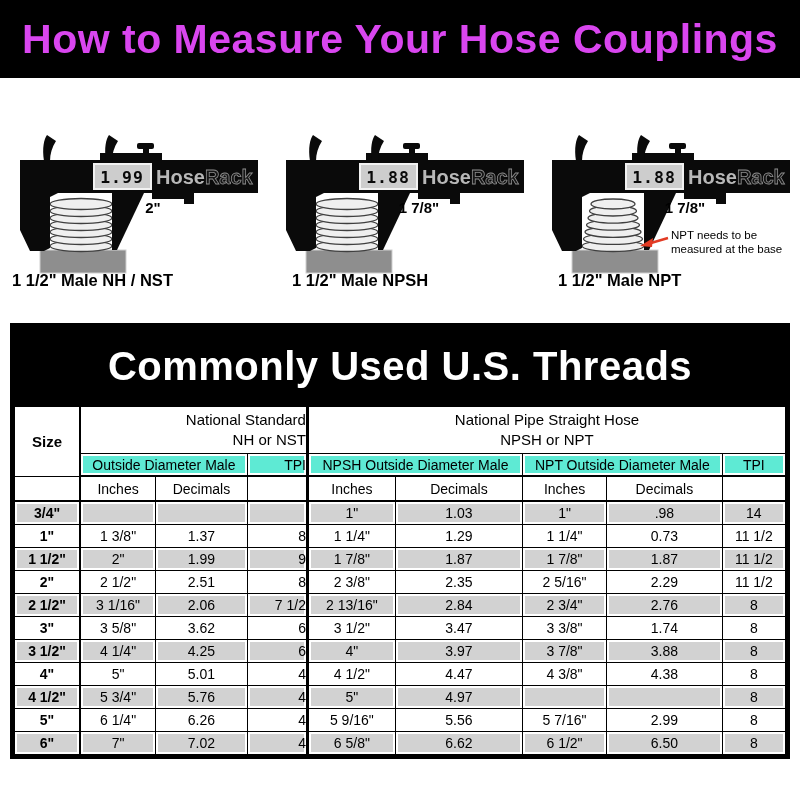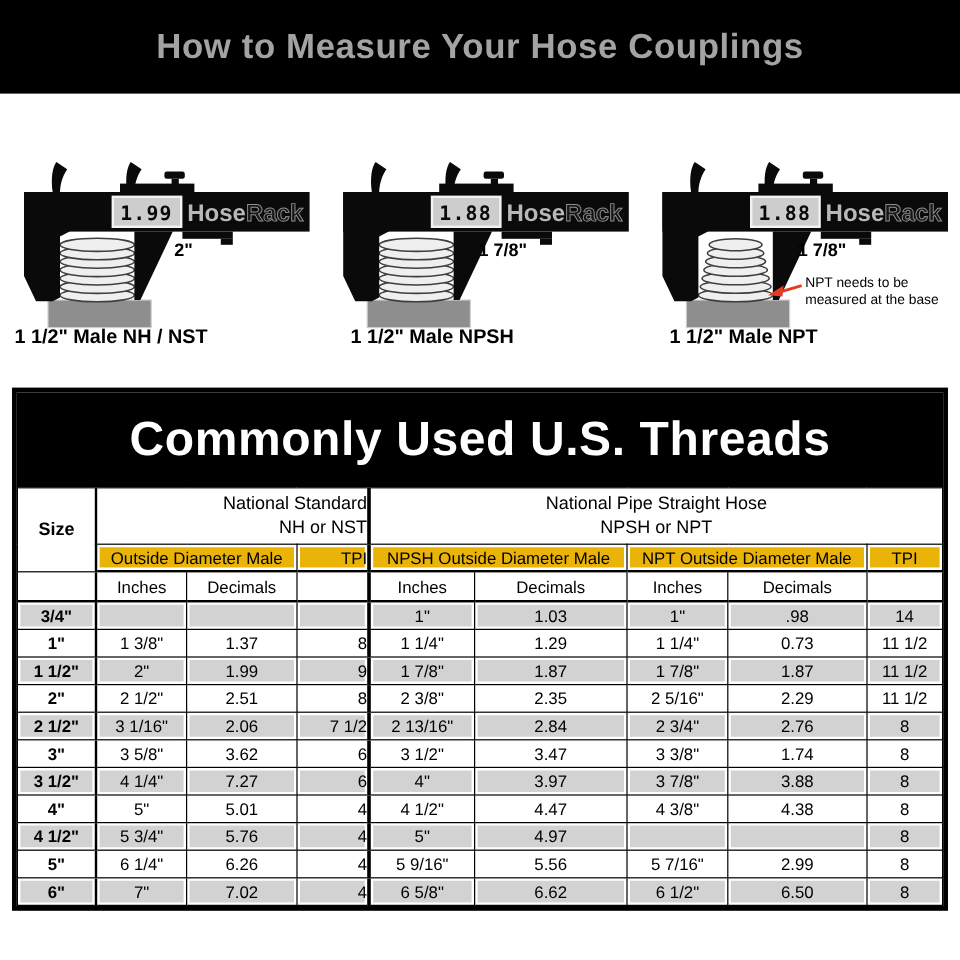--- a/index.html
+++ b/index.html
@@ -6,21 +6,21 @@
   body {
     width:800px; height:800px; background:#ffffff; overflow:hidden;
     font-family:"Liberation Sans", sans-serif; color:#000;
   }
   
   .top-banner {
     width:800px; height:78px; background:#000;
     display:flex; align-items:center; justify-content:center;
   }
   .top-banner h1 {
-    margin:0; color:#a3a3a3; font-size:29px; font-weight:bold; letter-spacing:.5px; white-space:nowrap;
+    margin:0; color:#d946ef; font-size:41px; font-weight:bold; letter-spacing:.5px; white-space:nowrap;
   }
   
   .calipers { display:flex; margin-top:12px; }
   .caliper { margin:0; width:266px; }
   .caliper svg { display:block; width:266px; height:205px; }
   
   .table-box { width:772px; margin:28px auto 0 auto; border:4px solid #000; background:#fff; }
   .table-title {
     background:#000; color:#fff; height:79px;
     display:flex; align-items:center; justify-content:center;
@@ -31,21 +31,21 @@
     border:1px solid #000; text-align:center; vertical-align:middle;
     font-size:14px; font-weight:normal; padding:0; height:22px; overflow:hidden; white-space:nowrap;
   }
   tr.h1 th { height:46px; font-size:15px; }
   tr.h2 th { height:21px; border-bottom:2px solid #000; }
   tr.h3 th { height:23px; border-bottom:2px solid #000;border-radius:10px; }
   th.size-h { font-weight:bold; font-size:15px; border-right:2px solid #000;text-align:center; }
   th.col1-end { border-right:2px solid #000; }
   .grp-end { border-right:3px solid #000 !important;text-align:right; }
   .gl { display:block; line-height:1.32; }
-  .grayc { background:#eab308; box-shadow:inset 0 0 0 2px #fff; }
+  .grayc { background:#5eead4; box-shadow:inset 0 0 0 2px #fff; }
   tbody tr.stripe td { background:#d2d2d2; box-shadow:inset 0 0 0 2px #fff; }
   tbody td.c0 { font-weight:bold; border-right:2px solid #000; }
   
   .svg-cap { font-family:"Liberation Sans", sans-serif; font-size:16.5px; font-weight:bold; fill:#000; }
   .svg-meas { font-family:"Liberation Sans", sans-serif; font-size:15px; font-weight:bold; fill:#000; }
   .svg-lcd { font-family:"DejaVu Sans Mono", monospace; font-size:16.5px; font-weight:bold; fill:#0a0a0a; letter-spacing:1px; }
   .svg-brand { font-family:"Liberation Sans", sans-serif; font-size:20px; font-weight:bold; }
   .svg-note { font-family:"Liberation Sans", sans-serif; font-size:11.5px; fill:#000; }
 </style>
 </head>
@@ -289,21 +289,21 @@
             <td class="grp-end">6</td>
             <td>3 1/2"</td>
             <td>3.47</td>
             <td>3 3/8"</td>
             <td>1.74</td>
             <td>8</td>
           </tr>
           <tr class="stripe">
             <td class="c0">3 1/2"</td>
             <td>4 1/4"</td>
-            <td>7.27</td>
+            <td>4.25</td>
             <td class="grp-end">6</td>
             <td>4"</td>
             <td>3.97</td>
             <td>3 7/8"</td>
             <td>3.88</td>
             <td>8</td>
           </tr>
           <tr>
             <td class="c0">4"</td>
             <td>5"</td>

